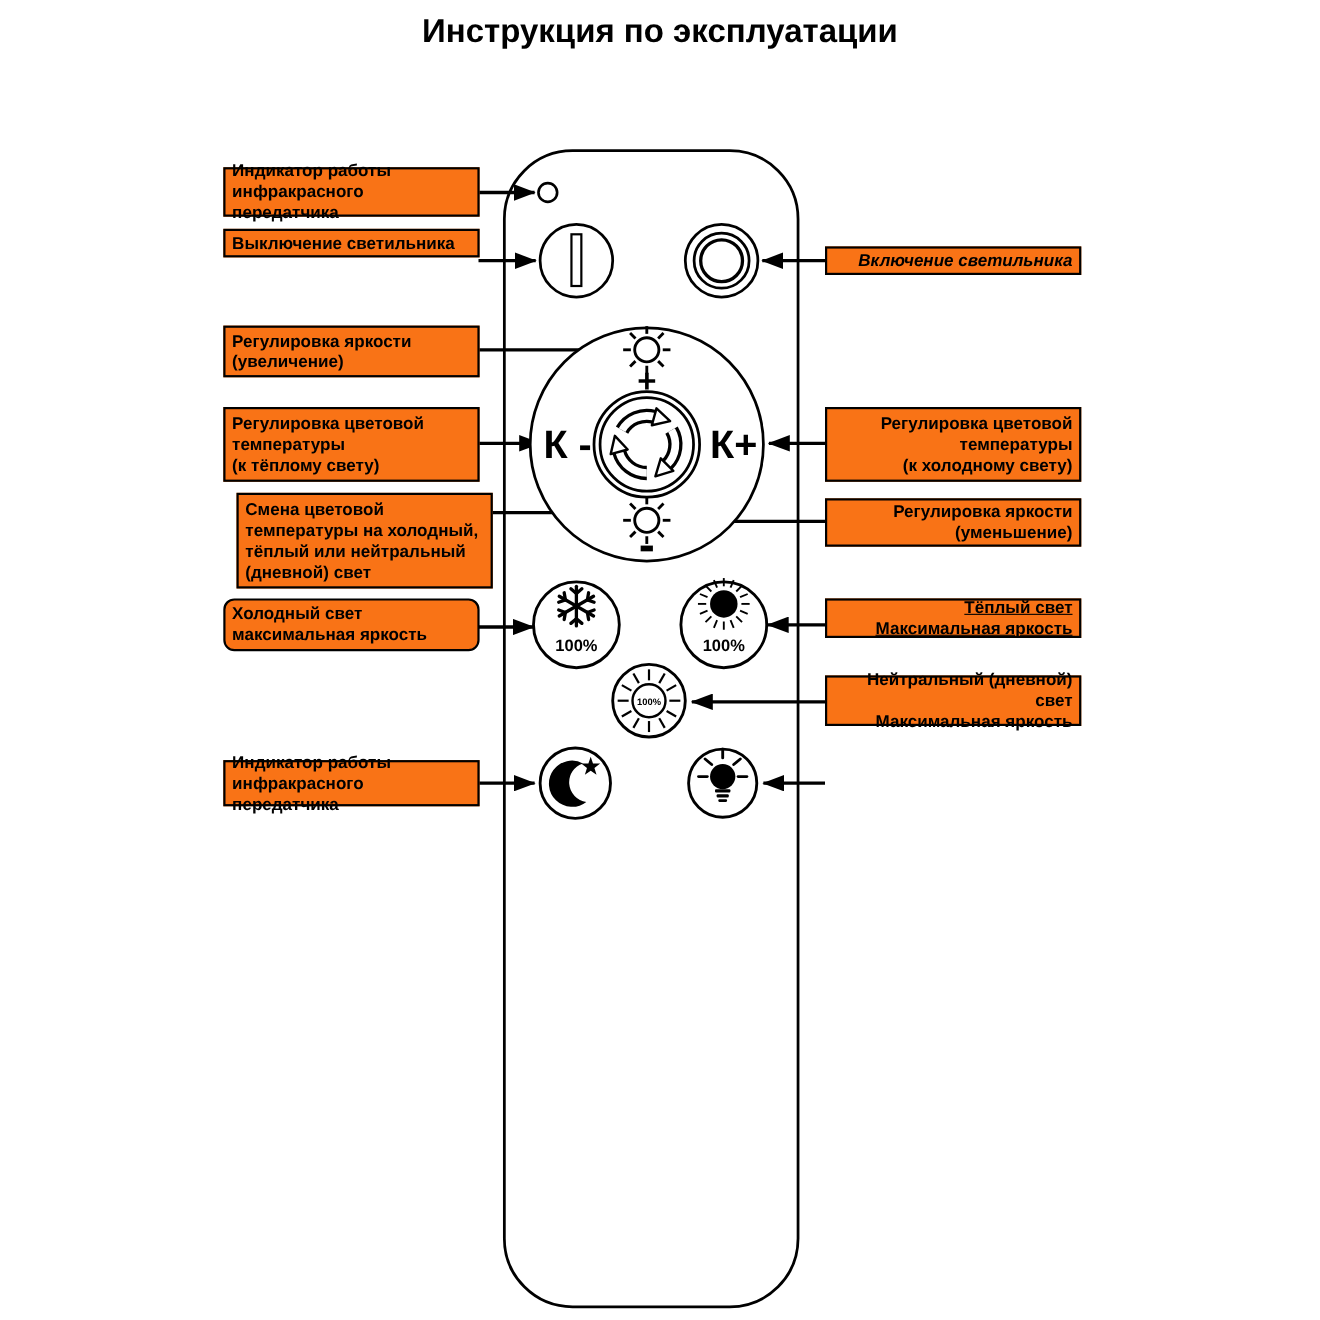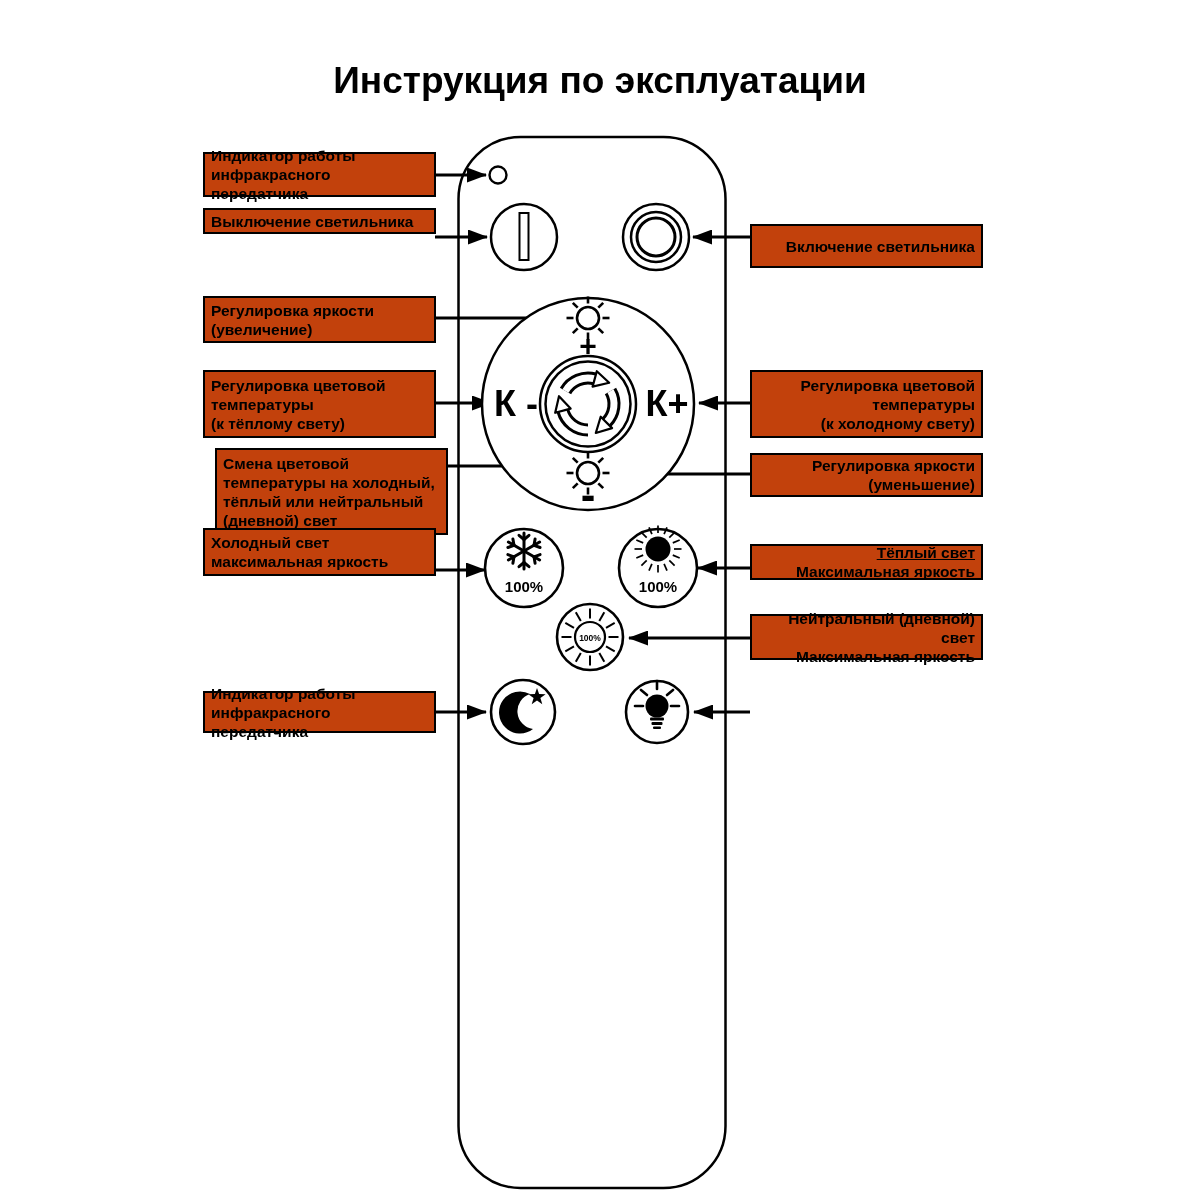--- a/index.html
+++ b/index.html
@@ -1,29 +1,29 @@
 <!DOCTYPE html>
 <html><head>
 <meta charset="utf-8">
 <style>
   html,body{margin:0;padding:0;background:#ffffff;}
   .page{position:relative;width:1200px;height:1200px;background:#fff;overflow:hidden;
         font-family:"Liberation Sans",sans-serif;color:#000;}
   .title{position:absolute;top:12px;left:0;width:100%;text-align:center;
-         font-size:37px;font-weight:bold;margin-top:48px;}
+         font-size:30px;font-weight:bold;}
   .subtitle{position:absolute;top:72px;left:0;width:100%;text-align:center;
          font-size:20px;font-weight:bold;}
   svg.diagram{position:absolute;left:0;top:0;}
   svg.diagram text{font-family:"Liberation Sans",sans-serif;font-weight:bold;fill:#000;}
   .k-label{font-size:36px;}
   .plus-label{font-size:30px;}
   .minus-label{font-size:44px;}
   .pct{font-size:15px;}
   .pct-sm{font-size:8.5px;}
-  .label-box{position:absolute;box-sizing:border-box;border:2px solid #000;background:#c2410c;
+  .label-box{position:absolute;box-sizing:border-box;border:2px solid #000;background:#f97316;
          display:flex;align-items:center;padding:1px 6px;
          font-size:15.5px;font-weight:bold;line-height:19px;white-space:pre-line;}
   .label-box.left{left:203px;width:233px;text-align:left;}
   .label-box.right{left:750px;width:233px;text-align:right;justify-content:flex-end;}
 </style>
 </head>
 <body>
 
 <div class="page">
 
@@ -225,28 +225,28 @@
 (увеличение)</span></div>
   <div class="label-box left" style="top:370px;height:68px;">
     <span>Регулировка цветовой
 температуры
 (к тёплому свету)</span></div>
   <div class="label-box left" style="top:448px;height:87px;margin-left:12px;">
     <span>Смена цветовой
 температуры на холодный,
 тёплый или нейтральный
 (дневной) свет</span></div>
-  <div class="label-box left" style="top:528px;height:48px;">
+  <div class="label-box left" style="top:544px;height:48px;border-radius:10px;">
     <span>Холодный свет
 максимальная яркость</span></div>
   <div class="label-box left" style="top:691px;height:42px;">
     <span>Индикатор работы
 инфракрасного передатчика</span></div>
 
-  <div class="label-box right" style="top:224px;height:44px;">
+  <div class="label-box right" style="top:224px;height:26px;font-style:italic;">
     <span>Включение светильника</span></div>
   <div class="label-box right" style="top:370px;height:68px;">
     <span>Регулировка цветовой
 температуры
 (к холодному свету)</span></div>
   <div class="label-box right" style="top:453px;height:44px;">
     <span>Регулировка яркости
 (уменьшение)</span></div>
   <div class="label-box right" style="top:544px;height:36px;text-decoration:underline;">
     <span>Тёплый свет

